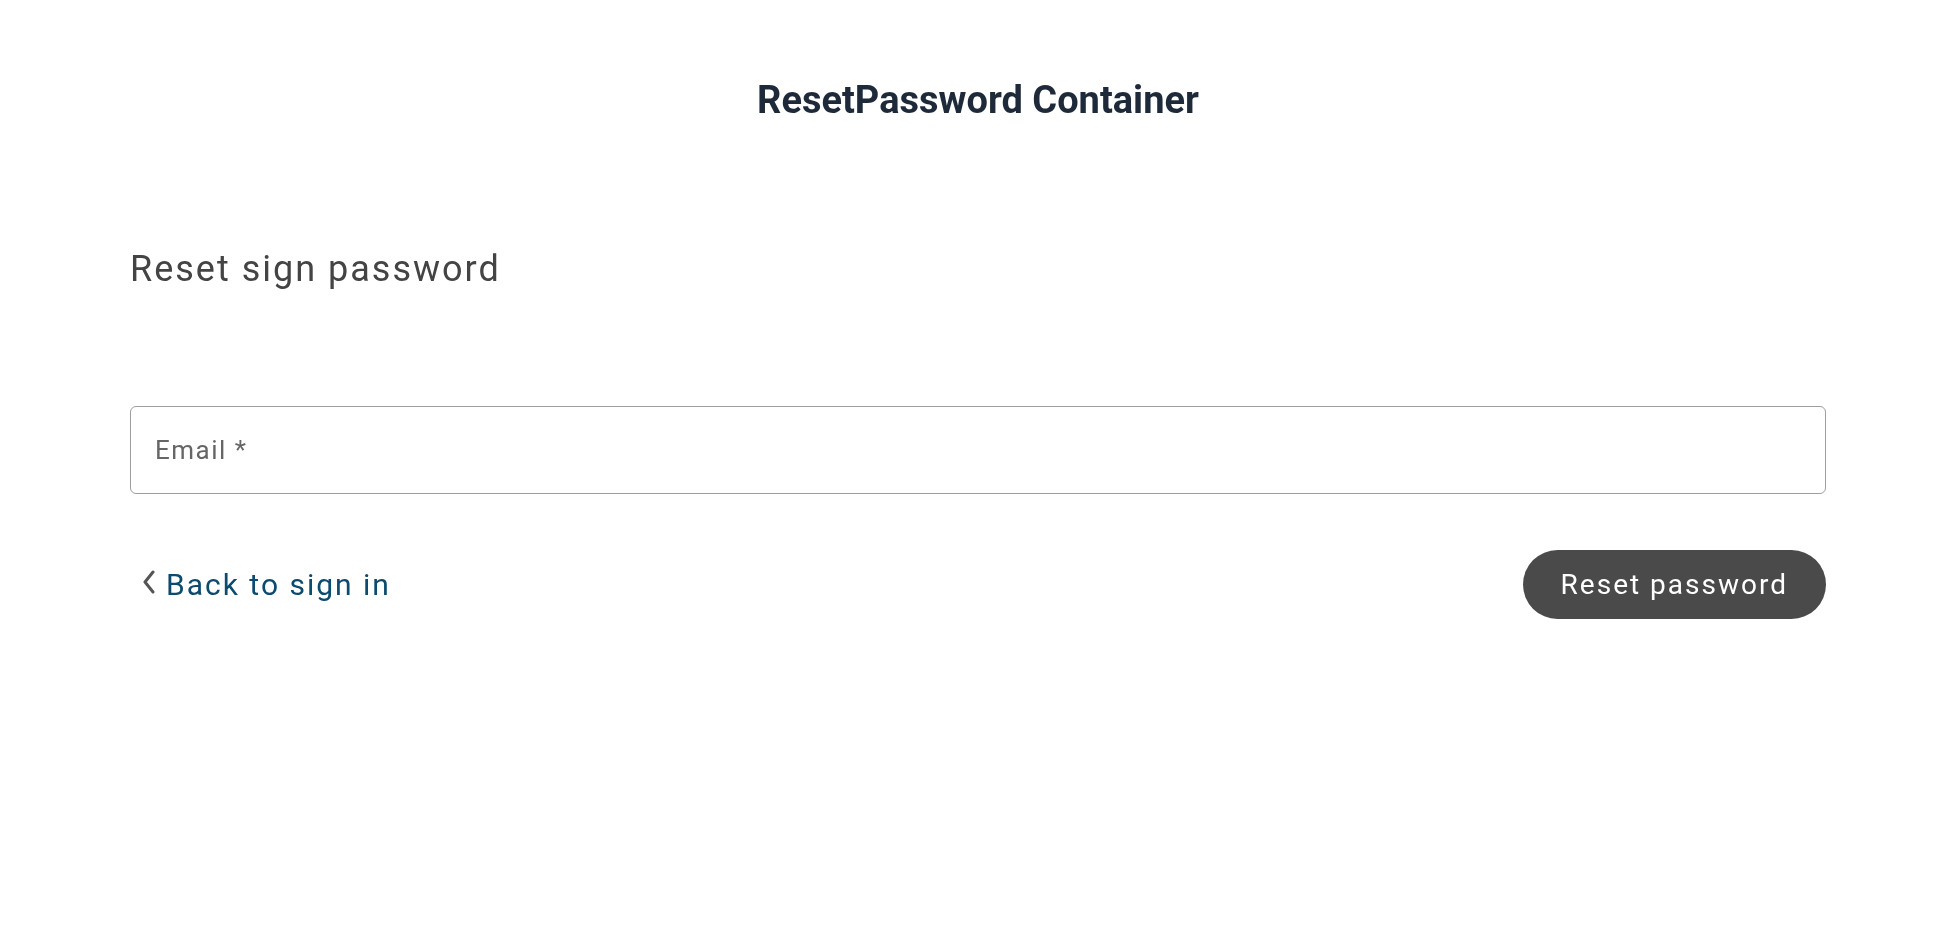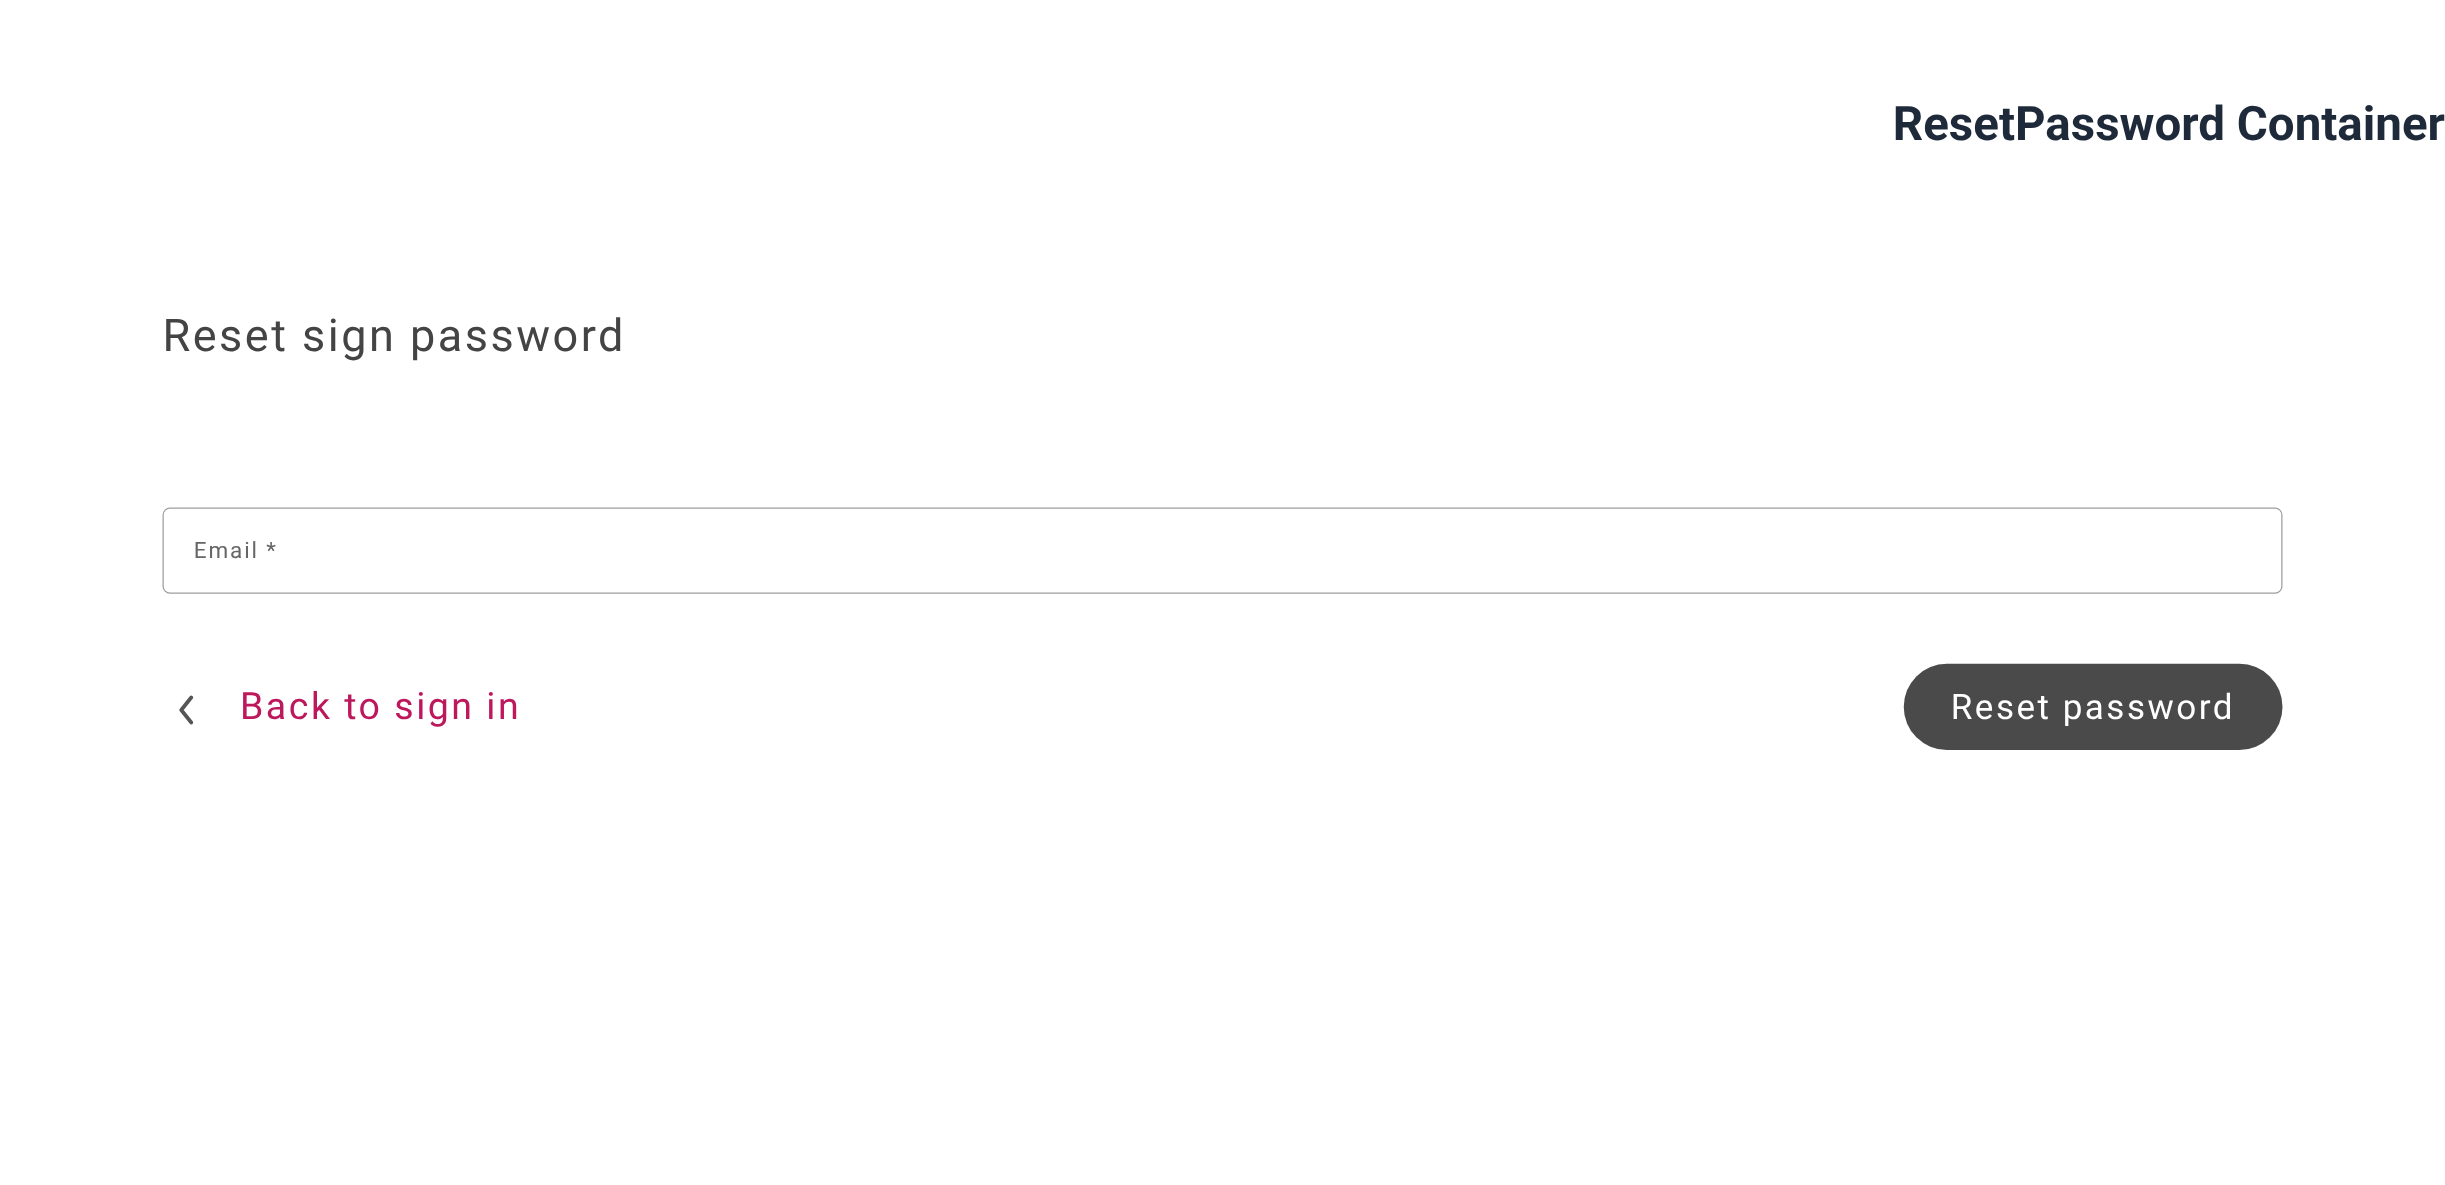--- a/index.html
+++ b/index.html
@@ -11,64 +11,64 @@
       font-family: -apple-system, BlinkMacSystemFont, "Segoe UI", Roboto, Helvetica, Arial, sans-serif;
       background: #ffffff;
       width: 1956px;
       height: 948px;
       overflow: hidden;
     }
     .page-title {
       font-size: 38px;
       font-weight: 700;
       color: #1e2a3a;
-      text-align: right;
+      text-align: center;
       padding-top: 78px;
     }
     .form-container {
       padding: 0 130px;
     }
     .form-heading {
       font-size: 36px;
       font-weight: 400;
       color: #444;
       letter-spacing: 2px;
       margin-top: 126px;
     }
     .input-wrapper {
       margin-top: 116px;
       position: relative;
     }
     .email-input {
       width: 100%;
-      height: 69px;
+      height: 88px;
       border: 1px solid #9e9e9e;
       border-radius: 6px;
-      font-size: 18px;
+      font-size: 26px;
       padding: 0 24px;
       background: transparent;
       color: #333;
       font-family: inherit;
       letter-spacing: 1.5px;
     }
     .email-input::placeholder {
       color: #666;
       letter-spacing: 1.5px;
     }
     .actions-row {
       display: flex;
       justify-content: space-between;
       align-items: center;
       margin-top: 56px;
     }
     .back-link {
       display: flex;
-      align-items: flex-end;
-      gap: 34px;
-      color: #be185d;
+      align-items: flex-start;
+      gap: 8px;
+      color: #0c4a6e;
       font-size: 30px;
       letter-spacing: 2px;
       cursor: pointer;
       padding: 8px 10px;
       border: none;
       background: none;
       font-family: inherit;
     }
     .chevron-icon {
       width: 18px;

